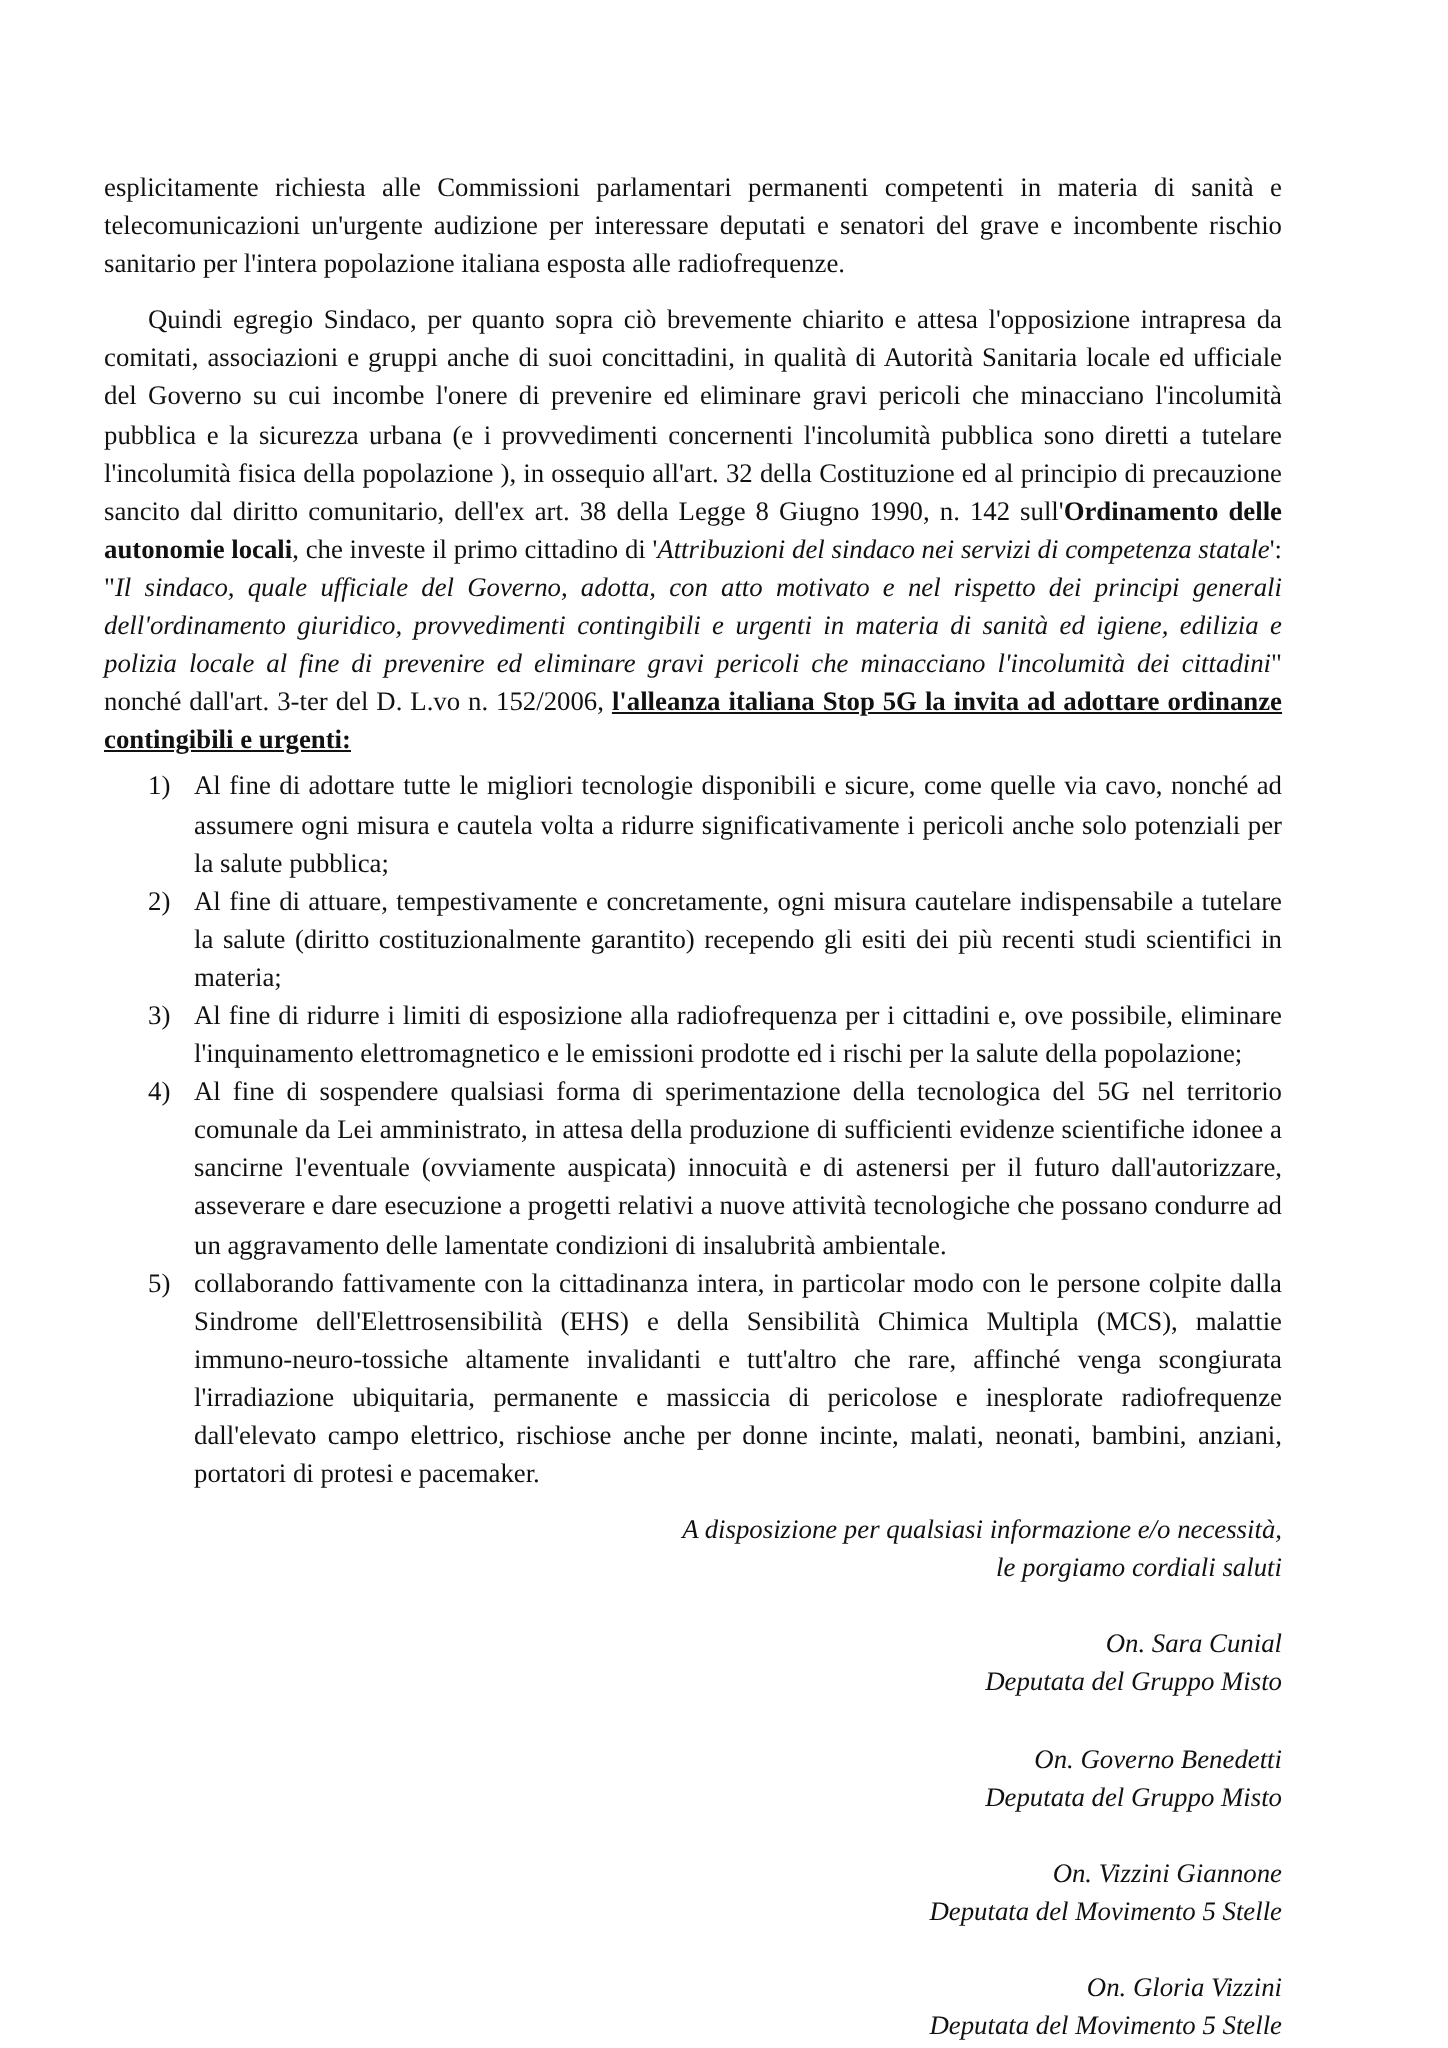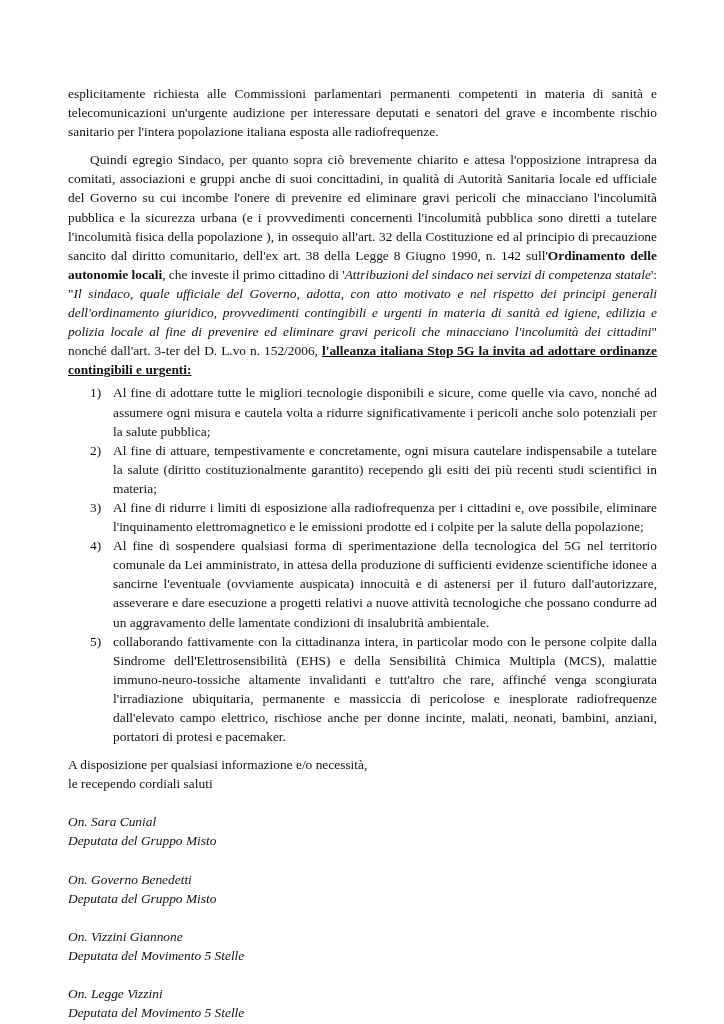--- a/index.html
+++ b/index.html
@@ -2,68 +2,68 @@
 <html><head>
 <meta charset="utf-8">
 <style>
   html, body { margin: 0; padding: 0; background: #ffffff; }
   body {
     width: 724px; height: 1024px; position: relative; overflow: hidden;
     font-family: "Liberation Serif", "DejaVu Serif", serif;
     color: #111;
   }
   .page {
-    position: absolute; left: 68px; top: 84px; width: 589px;
+    position: absolute; left: 52px; top: 84px; width: 589px;
     font-size: 13.4px; line-height: 19.1px;
   }
   p { margin: 0; text-align: justify; }
   .p1 { margin-bottom: 9px; }
   .p2 { text-indent: 22px; }
   .p2 b { font-weight: bold; }
   .p2 i { }
   .u { text-decoration: underline; font-weight: bold; }
   ol { list-style: none; margin: 4px 0 0 0; padding: 0; }
   ol li { position: relative; padding-left: 45px; text-align: justify; }
   ol li .num { position: absolute; left: 22px; top: 0; }
   .closing { margin-top: 9px; text-align: right; }
-  .closing div { text-align: left; }
+  .closing div { text-align: right; font-style: italic; }
   .sig { margin-top: 19px; text-align: right; font-style: italic; }
-  .sig div { text-align: left; }
+  .sig div { text-align: right; }
 </style>
 </head>
 <body>
 
 <div class="page">
   <p class="p1">esplicitamente richiesta alle Commissioni parlamentari permanenti competenti in materia di sanità e telecomunicazioni un'urgente audizione per interessare deputati e senatori del grave e incombente rischio sanitario per l'intera popolazione italiana esposta alle radiofrequenze.</p>
 
   <p class="p2"><span>Quindi egregio Sindaco, per quanto sopra ciò brevemente chiarito e attesa l'opposizione intrapresa da comitati, associazioni e gruppi anche di suoi concittadini, in qualità di Autorità Sanitaria locale ed ufficiale del Governo su cui incombe l'onere di prevenire ed eliminare gravi pericoli che minacciano l'incolumità pubblica e la sicurezza urbana (e i provvedimenti concernenti l'incolumità pubblica sono diretti a tutelare l'incolumità fisica della popolazione ), in ossequio all'art. 32 della Costituzione ed al principio di precauzione sancito dal diritto comunitario, dell'ex art. 38 della Legge 8 Giugno 1990, n. 142 sull'</span><b>Ordinamento delle autonomie locali</b><span>, che investe il primo cittadino di '</span><i>Attribuzioni del sindaco nei servizi di competenza statale</i><span>': "</span><i>Il sindaco, quale ufficiale del Governo, adotta, con atto motivato e nel rispetto dei principi generali dell'ordinamento giuridico, provvedimenti contingibili e urgenti in materia di sanità ed igiene, edilizia e polizia locale al fine di prevenire ed eliminare gravi pericoli che minacciano l'incolumità dei cittadini</i><span>" nonché dall'art. 3-ter del D. L.vo n. 152/2006, </span><span class="u">l'alleanza italiana Stop 5G la invita ad adottare ordinanze contingibili e urgenti:</span></p>
 
   <ol>
     <li><span class="num">1)</span><span>Al fine di adottare tutte le migliori tecnologie disponibili e sicure, come quelle via cavo, nonché ad assumere ogni misura e cautela volta a ridurre significativamente i pericoli anche solo potenziali per la salute pubblica;</span></li>
     <li><span class="num">2)</span><span>Al fine di attuare, tempestivamente e concretamente, ogni misura cautelare indispensabile a tutelare la salute (diritto costituzionalmente garantito) recependo gli esiti dei più recenti studi scientifici in materia;</span></li>
-    <li><span class="num">3)</span><span>Al fine di ridurre i limiti di esposizione alla radiofrequenza per i cittadini e, ove possibile, eliminare l'inquinamento elettromagnetico e le emissioni prodotte ed i colpite per la salute della popolazione;</span></li>
+    <li><span class="num">3)</span><span>Al fine di ridurre i limiti di esposizione alla radiofrequenza per i cittadini e, ove possibile, eliminare l'inquinamento elettromagnetico e le emissioni prodotte ed i rischi per la salute della popolazione;</span></li>
     <li><span class="num">4)</span><span>Al fine di sospendere qualsiasi forma di sperimentazione della tecnologica del 5G nel territorio comunale da Lei amministrato, in attesa della produzione di sufficienti evidenze scientifiche idonee a sancirne l'eventuale (ovviamente auspicata) innocuità e di astenersi per il futuro dall'autorizzare, asseverare e dare esecuzione a progetti relativi a nuove attività tecnologiche che possano condurre ad un aggravamento delle lamentate condizioni di insalubrità ambientale.</span></li>
     <li><span class="num">5)</span><span>collaborando fattivamente con la cittadinanza intera, in particolar modo con le persone colpite dalla Sindrome dell'Elettrosensibilità (EHS) e della Sensibilità Chimica Multipla (MCS), malattie immuno-neuro-tossiche altamente invalidanti e tutt'altro che rare, affinché venga scongiurata l'irradiazione ubiquitaria, permanente e massiccia di pericolose e inesplorate radiofrequenze dall'elevato campo elettrico, rischiose anche per donne incinte, malati, neonati, bambini, anziani, portatori di protesi e pacemaker.</span></li>
   </ol>
 
   <div class="closing">
     <div>A disposizione per qualsiasi informazione e/o necessità,</div>
-    <div>le recependo cordiali saluti</div>
+    <div>le porgiamo cordiali saluti</div>
   </div>
 
   <div class="sig">
     <div>On. Sara Cunial</div>
     <div>Deputata del Gruppo Misto</div>
   </div>
   <div class="sig">
     <div>On. Governo Benedetti</div>
     <div>Deputata del Gruppo Misto</div>
   </div>
   <div class="sig">
     <div>On. Vizzini Giannone</div>
     <div>Deputata del Movimento 5 Stelle</div>
   </div>
   <div class="sig">
-    <div>On. Legge Vizzini</div>
+    <div>On. Gloria Vizzini</div>
     <div>Deputata del Movimento 5 Stelle</div>
   </div>
 
 </div>
 
 </body></html>

